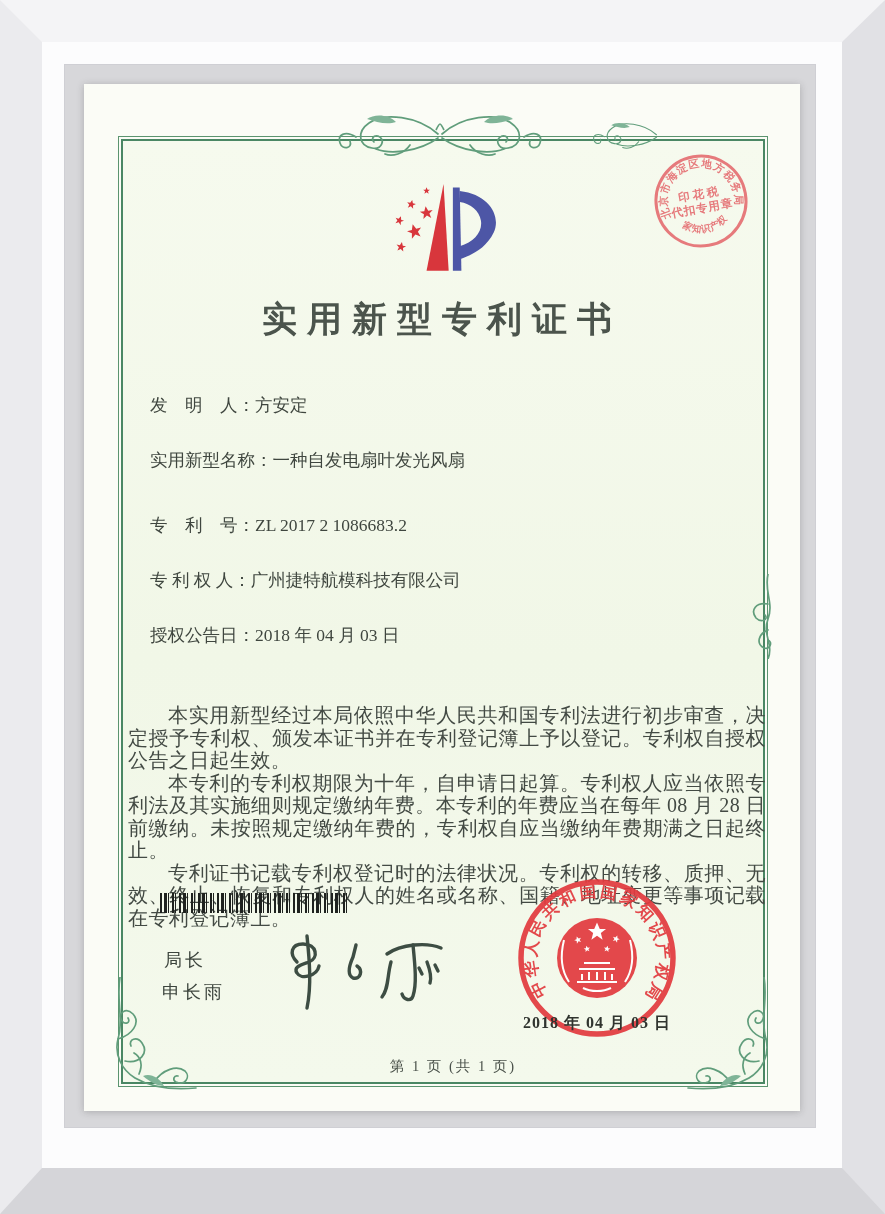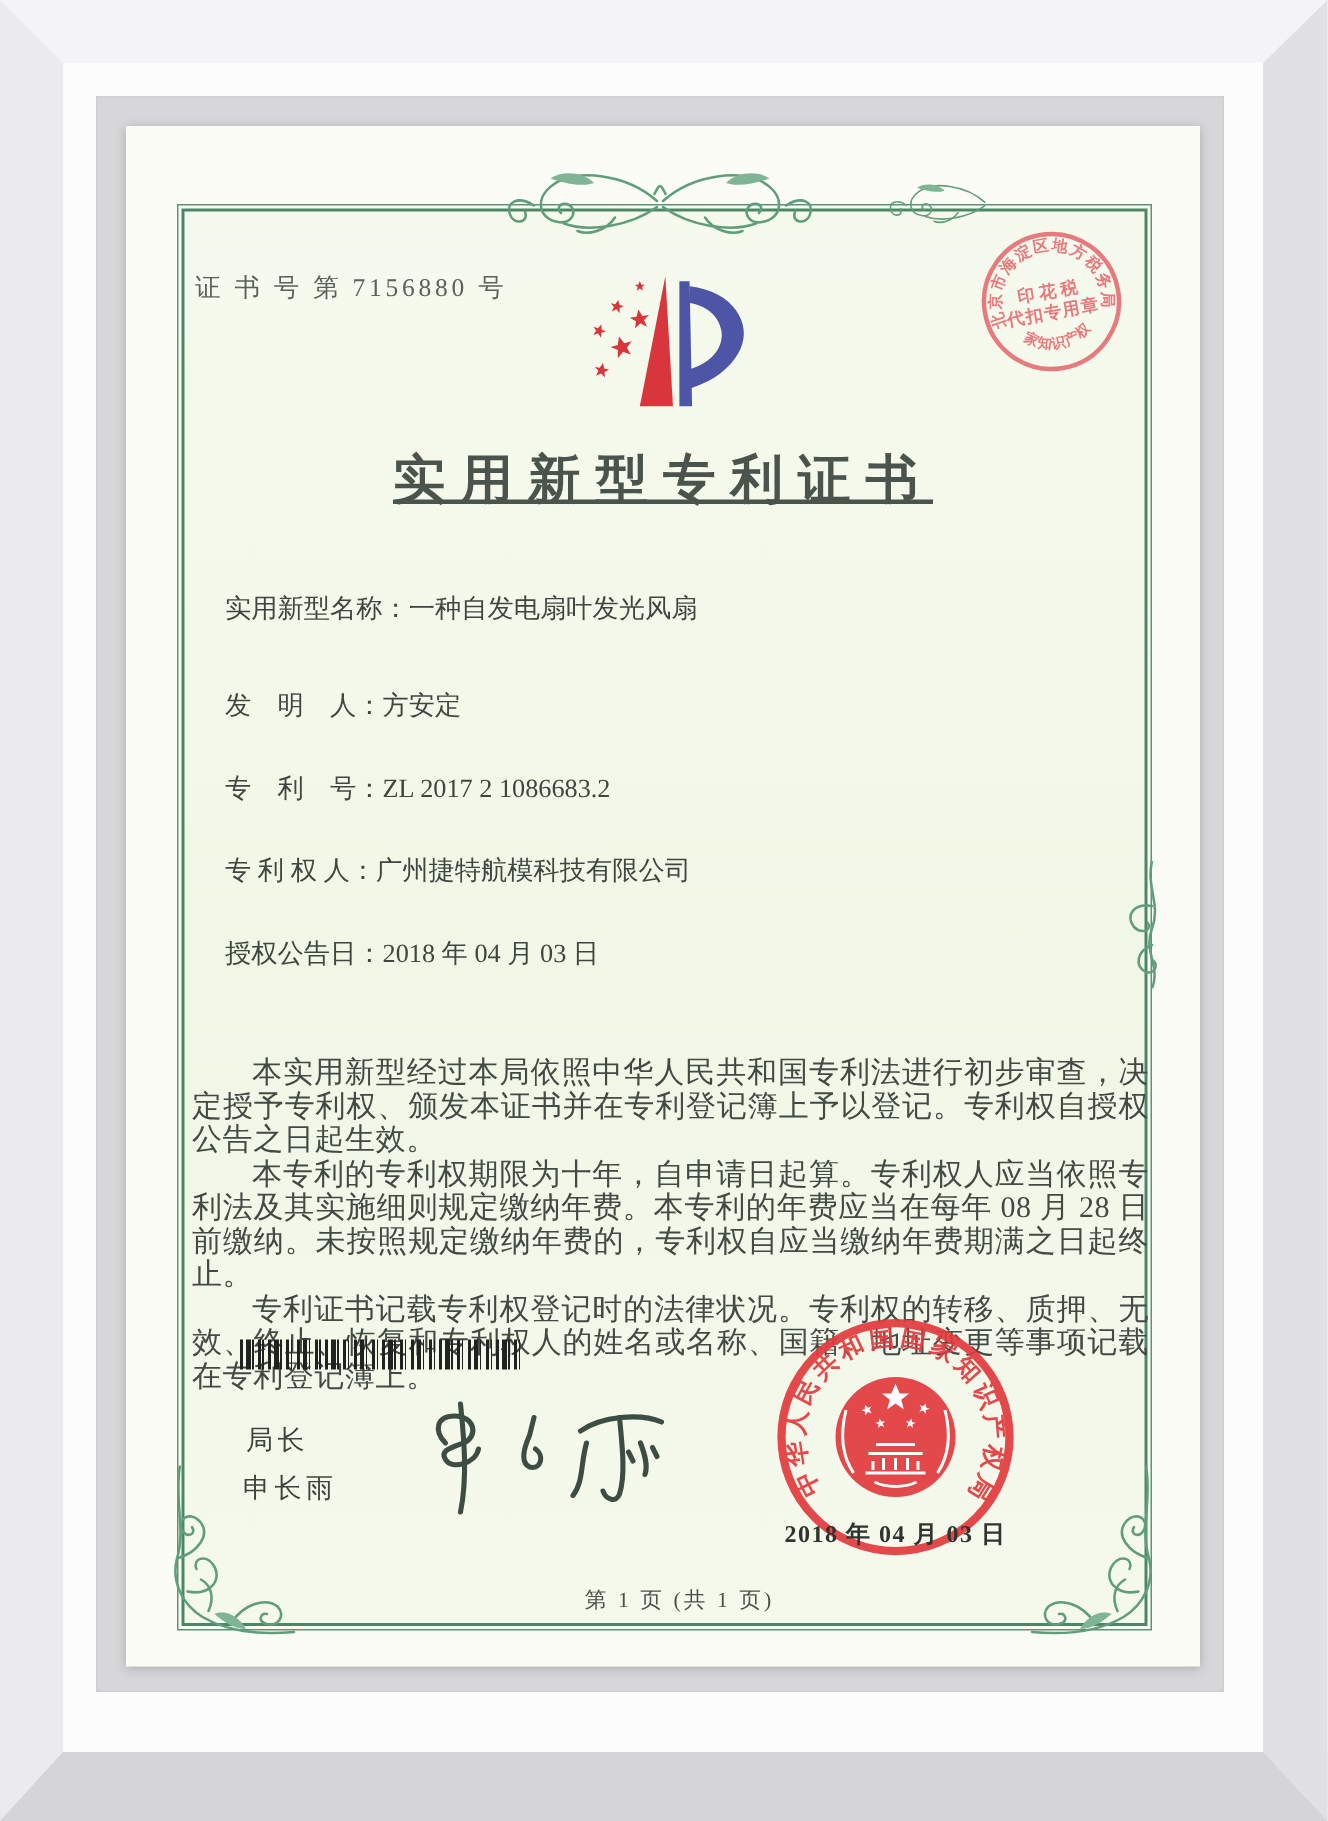--- a/index.html
+++ b/index.html
@@ -17,21 +17,21 @@
          background:#fbfcf6;box-shadow:0 1px 7px rgba(40,40,40,.25);}
   .green-border{position:absolute;left:34px;top:52px;right:32px;bottom:24px;
                 border:1px solid #5b946f;}
   .green-border .inner{position:absolute;inset:2px;border:2.5px solid #4a8764;
                 background:linear-gradient(180deg,#f6faee 0%,#f1f7e7 55%,#f4f9ec 100%);}
   .orn{position:absolute;}
   
   .cert-no{position:absolute;left:46px;top:96px;font-size:17px;letter-spacing:2.5px;color:#59625a;}
   .logo{position:absolute;left:293px;top:95px;}
   .title{position:absolute;left:0;top:212px;width:716px;text-align:center;
-         font-size:35px;font-weight:600;letter-spacing:10px;color:#4b544c;text-decoration:underline;}
+         font-size:35px;font-weight:600;letter-spacing:10px;color:#4b544c;}
   .fields{position:absolute;left:66px;top:307px;width:580px;color:#3f463f;}
   .field-row{font-size:17.5px;line-height:28px;margin-bottom:27px;white-space:nowrap;}
   .field-row.first{margin-bottom:37px;}
   .paras{position:absolute;left:44px;top:620px;width:638px;color:#434a44;}
   .paras p{margin:0;font-size:20px;line-height:22.5px;text-indent:2em;
            text-align:justify;letter-spacing:.4px;}
   .barcode{position:absolute;left:76px;top:809px;width:190px;height:20px;
     background:repeating-linear-gradient(90deg,#1f221f 0 2px,transparent 2px 4px,
       #1f221f 4px 7px,transparent 7px 8px,#1f221f 8px 9px,transparent 9px 12px,
       #1f221f 12px 14px,transparent 14px 15px,#1f221f 15px 16px,transparent 16px 19px);}
@@ -94,46 +94,45 @@
     <svg class="orn" style="left:664px;top:490px" width="40" height="85" viewBox="0 0 40 85">
       <use href="#edgeR"></use>
     </svg>
     <svg class="orn" style="left:28px;top:893px" width="90" height="115" viewBox="0 0 90 115">
       <use href="#cornerBL"></use>
     </svg>
     <svg class="orn" style="left:598px;top:893px" width="90" height="115" viewBox="0 0 90 115">
       <use href="#cornerBL" transform="translate(90,0) scale(-1,1)"></use>
     </svg>
 
-    <div class="cert-no">证 书 号 第 7156880 号</div>
 
     <svg class="logo" width="128" height="102" viewBox="0 0 150 120">
       <g fill="#d8363c">
         <use href="#star5" transform="translate(58,14) scale(0.42)"></use>
         <use href="#star5" transform="translate(40,30) scale(0.55) rotate(12)"></use>
         <use href="#star5" transform="translate(58,40) scale(0.80) rotate(-8)"></use>
         <use href="#star5" transform="translate(26,49) scale(0.55) rotate(20)"></use>
         <use href="#star5" transform="translate(44,62) scale(0.90) rotate(-15)"></use>
         <use href="#star5" transform="translate(28,80) scale(0.60) rotate(10)"></use>
         <path d="M78,6 L84,108 L58,108 Z"></path>
       </g>
       <g fill="#4d56a6">
         <path d="M89,10 L97,10 L99,108 L89,108 Z"></path>
         <path d="M97,14 C132,18 146,44 137,63 C128,82 110,90 98,94 L97,79 C114,74 124,62 122,49 C120,37 110,29 97,27 Z"></path>
       </g>
     </svg>
 
     <div class="title">实用新型专利证书</div>
 
     <div class="fields">
+      <div class="field-row">
+        <span>发　明　人：</span><span>方安定</span>
+      </div>
       <div class="field-row first">
         <span>实用新型名称：</span><span>一种自发电扇叶发光风扇</span>
-      </div>
-      <div class="field-row">
-        <span>发　明　人：</span><span>方安定</span>
       </div>
       <div class="field-row">
         <span>专　利　号：</span><span>ZL 2017 2 1086683.2</span>
       </div>
       <div class="field-row">
         <span>专 利 权 人：</span><span>广州捷特航模科技有限公司</span>
       </div>
       <div class="field-row">
         <span>授权公告日：</span><span>2018 年 04 月 03 日</span>
       </div>

